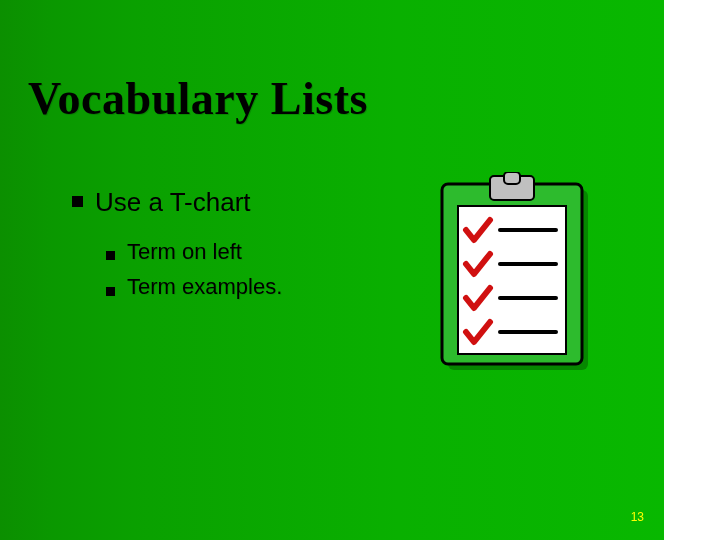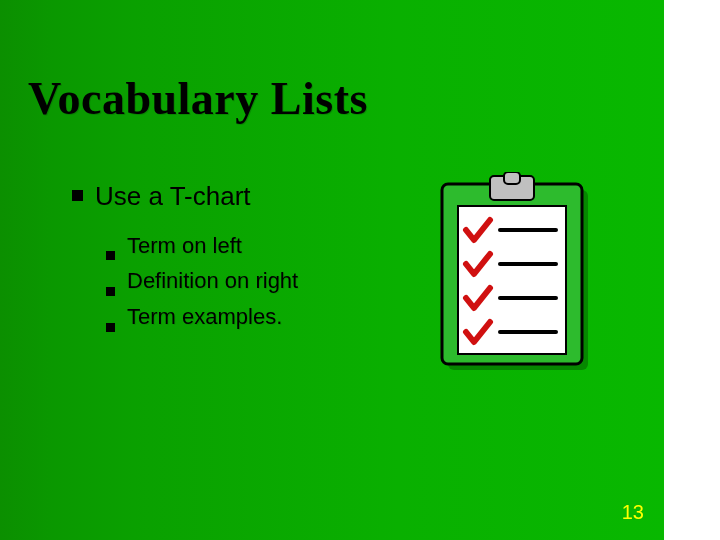--- a/index.html
+++ b/index.html
@@ -24,21 +24,21 @@
     font-family: Georgia, 'Times New Roman', serif;
     font-weight: 900;
     font-size: 46px;
     color: #000;
     letter-spacing: 0.5px;
     text-shadow: 1px 1px 0 rgba(0,0,0,0.15);
   }
   .content {
     position: absolute;
     left: 72px;
-    top: 180px;
+    top: 186px;
     width: 400px;
   }
   .bullet-row {
     display: flex;
     align-items: flex-start;
     margin-bottom: 6px;
   }
   .square-bullet {
     width: 11px;
     height: 11px;
@@ -51,21 +51,21 @@
     font-size: 26px;
     color: #000;
     line-height: 1.25;
   }
   .subitems {
     margin-top: 18px;
     margin-left: 34px;
   }
   .sub-row {
     display: flex;
-    align-items: flex-end;
+    align-items: center;
     margin-bottom: 6px;
   }
   .sub-bullet {
     width: 9px;
     height: 9px;
     background: #000;
     flex: 0 0 auto;
     margin-top: 9px;
     margin-right: 12px;
   }
@@ -79,44 +79,40 @@
     position: absolute;
     right: 58px;
     top: 172px;
     width: 170px;
     height: 210px;
   }
   .page-number {
     position: absolute;
     right: 20px;
     bottom: 16px;
-    font-size: 20px;
+    font-size: 12px;
     color: #ffff00;
   }
 </style>
 </head>
 <body>
 
 <div class="slide">
 
   <div class="title">Vocabulary Lists</div>
 
   <div class="content">
     <div class="bullet-row">
       <div class="square-bullet"></div>
       <div class="level1-text">Use a T-chart</div>
     </div>
     <div class="subitems">
       <div class="sub-row">
         <div class="sub-bullet"></div>
         <div class="sub-text">Term on left</div>
-      </div>
-      <div class="sub-row">
-        <div class="sub-bullet"></div>
-        <div class="sub-text">Definition on right</div>
       </div>
       <div class="sub-row">
         <div class="sub-bullet"></div>
         <div class="sub-text">Term examples.</div>
       </div>
     </div>
   </div>
 
   <div class="clipart">
     <svg viewBox="0 0 170 210" width="170" height="210">

